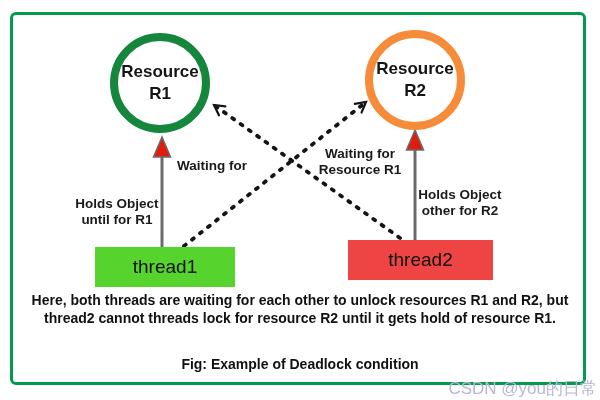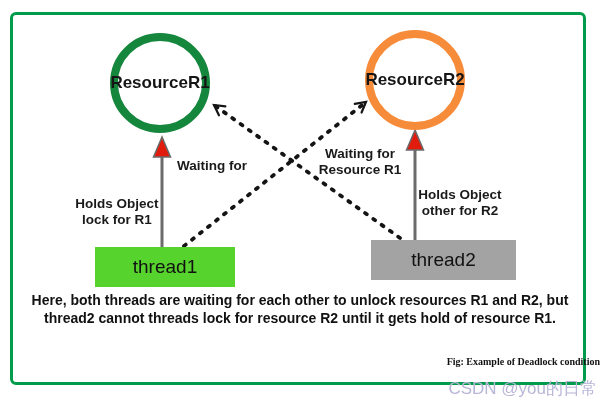--- a/index.html
+++ b/index.html
@@ -28,37 +28,37 @@
   .solidline { stroke: #6b6b6b; stroke-width: 3; }
   .redhead   { fill: #e11c0c; stroke: #6b6b6b; stroke-width: 1.5; }
   .dashline  { stroke: #141414; stroke-width: 3.8; fill: none;
                stroke-dasharray: 2.2 8; stroke-linecap: round; }
   .circle {
     position: absolute;
     width: 100px; height: 100px;
     box-sizing: border-box;
     border-radius: 50%;
     background: #ffffff;
-    display: flex; flex-direction: row;
+    display: flex; flex-direction: column;
     align-items: center; justify-content: center;
     font-weight: 700; font-size: 17px; line-height: 1.3;
     color: #151515; text-align: right;
     z-index: 3;
   }
   .circle.r1 { left: 110px; top: 33px; border: 8px solid #15873c; }
   .circle.r2 { left: 365px; top: 30px; border: 8px solid #f68b3a; }
   .thread {
     position: absolute;
     height: 40px;
     display: flex; align-items: center; justify-content: center;
     font-weight: 400; font-size: 19px; color: #111111;
     z-index: 3;
   }
   .thread.t1 { left: 95px;  top: 247px; width: 140px; background: #57d32e; }
-  .thread.t2 { left: 348px; top: 240px; width: 145px; background: #a3a3a3; margin-left: 23px; }
+  .thread.t2 { left: 348px; top: 240px; width: 145px; background: #ef4444; }
   .edge-label {
     position: absolute;
     width: 124px;
     text-align: center;
     font-weight: 700; font-size: 13.5px; line-height: 1.16;
     color: #1a1a1a;
     z-index: 2;
   }
   .edge-label.waiting-r2 { left: 150px; top: 158px; }
   .edge-label.waiting-r1 { left: 298px; top: 146px; }
@@ -68,25 +68,24 @@
     position: absolute;
     left: 30px; right: 30px; top: 291px;
     text-align: center;
     font-weight: 700; font-size: 14px; line-height: 1.32;
     color: #111111;
     z-index: 2;
   }
   .caption {
     position: absolute;
     left: 0; right: 0; top: 356px;
-    text-align: right;
-    font-weight: 700; font-size: 10px;
+    text-align: center;
+    font-weight: 700; font-size: 14px;
     color: #111111;
     z-index: 2;
-    font-family: Liberation Serif, serif;
   }
   .watermark {
     position: absolute;
     right: 3px; top: 377px;
     font-size: 17px; font-weight: 400;
     color: #b8b6d6;
     z-index: 5;
     white-space: nowrap;
   }
 </style>
@@ -140,21 +139,21 @@
     <div>Waiting for</div>
   </div>
 
   <div class="edge-label waiting-r1">
     <div>Waiting for</div>
     <div>Resource R1</div>
   </div>
 
   <div class="edge-label holds-r1">
     <div>Holds Object</div>
-    <div>lock for R1</div>
+    <div>until for R1</div>
   </div>
 
   <div class="edge-label holds-r2">
     <div>Holds Object</div>
     <div>other for R2</div>
   </div>
 
   <div class="desc">
     <div>Here, both threads are waiting for each other to unlock resources R1 and R2, but</div>
     <div>thread2 cannot threads lock for resource R2 until it gets hold of resource R1.</div>

